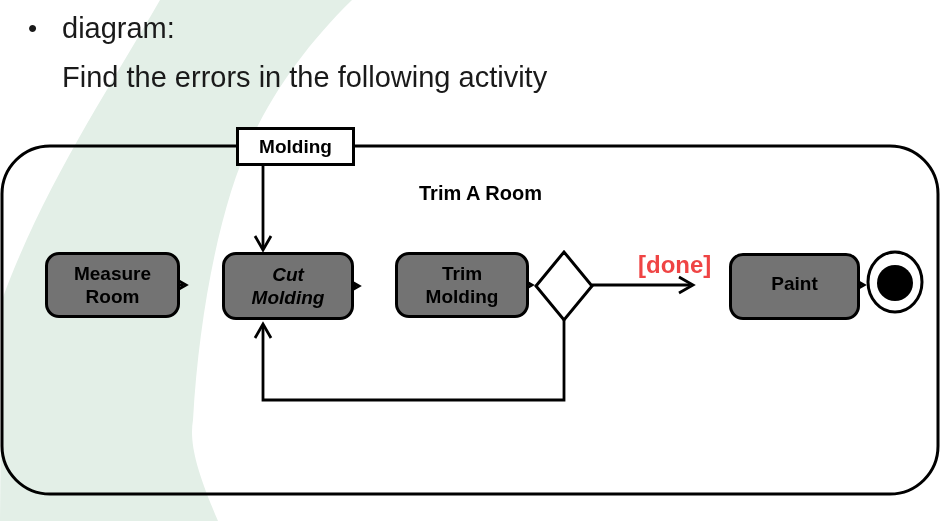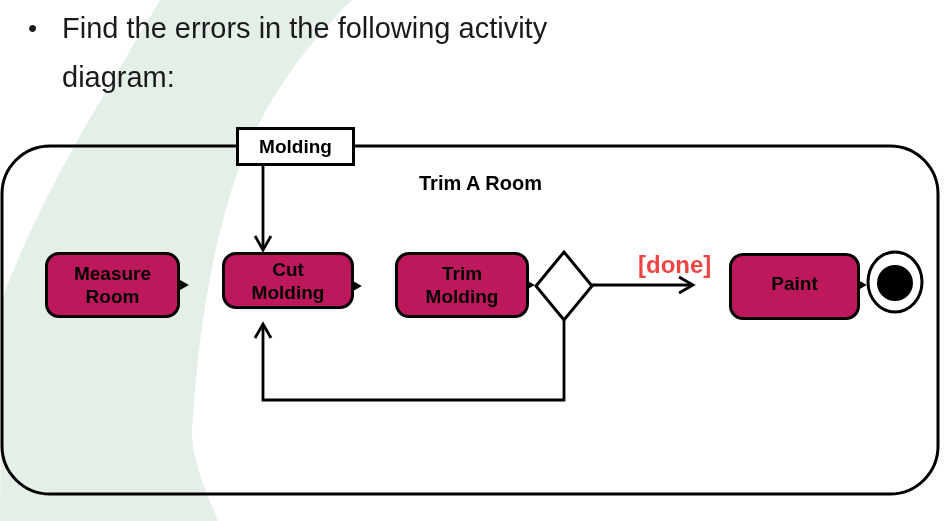--- a/index.html
+++ b/index.html
@@ -43,36 +43,36 @@
   .object-node {
     left: 204px; top: 127px;
     width: 119px; height: 39px;
     background: #ffffff;
     border: 3px solid #000000;
     display: flex; align-items: center; justify-content: center;
     font-weight: bold; font-size: 19px; color: #000000;
   }
 
   .frame-label {
-    left: 387px; top: 172px;
+    left: 387px; top: 182px;
     font-weight: bold; font-size: 20px; color: #000000;
     white-space: nowrap;
   }
 
   .activity-node {
-    background: #be185d;
+    background: #737373;
     border: 3px solid #000000;
     border-radius: 14px;
     display: flex; flex-direction: column;
     align-items: center; justify-content: center;
     font-weight: bold; font-size: 19px; line-height: 23px;
     color: #000000; text-align: center;
   }
   .node-measure { left: 13px;  top: 252px; width: 135px; height: 66px; }
-  .node-cut     { left: 190px; top: 252px; width: 132px; height: 57px; }
+  .node-cut     { left: 190px; top: 252px; width: 132px; height: 68px; font-style: italic; }
   .node-nail    { left: 363px; top: 252px; width: 134px; height: 66px; }
   .node-paint   { left: 697px; top: 253px; width: 131px; height: 67px;
                   justify-content: flex-start; padding-top: 16px; }
 
   .guard-label {
     left: 606px; top: 251px;
     font-weight: bold; font-size: 24px; color: #ef4444;
     white-space: nowrap;
   }
 </style>
@@ -117,22 +117,22 @@
 
     <polygon points="536,286 564,252 592,286 564,320" fill="#ffffff" stroke="#000000" stroke-width="3"></polygon>
 
     <ellipse cx="895" cy="282" rx="27" ry="30" fill="#ffffff" stroke="#000000" stroke-width="3"></ellipse>
     <circle cx="895" cy="283" r="18" fill="#000000"></circle>
   </svg>
 
   <div class="title-block">
     <span class="title-bullet">•</span>
     <div class="title-lines">
+      <div>diagram:</div>
       <div>Find the errors in the following activity</div>
-      <div>diagram:</div>
     </div>
   </div>
 
   <div class="overlay object-node">
     <span>Molding</span>
   </div>
 
   <div class="overlay frame-label">Trim A Room</div>
 
   <div class="overlay activity-node node-measure">

